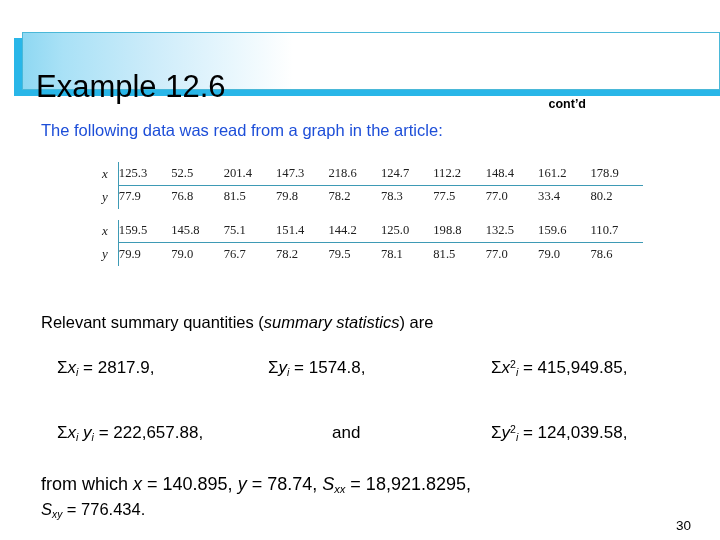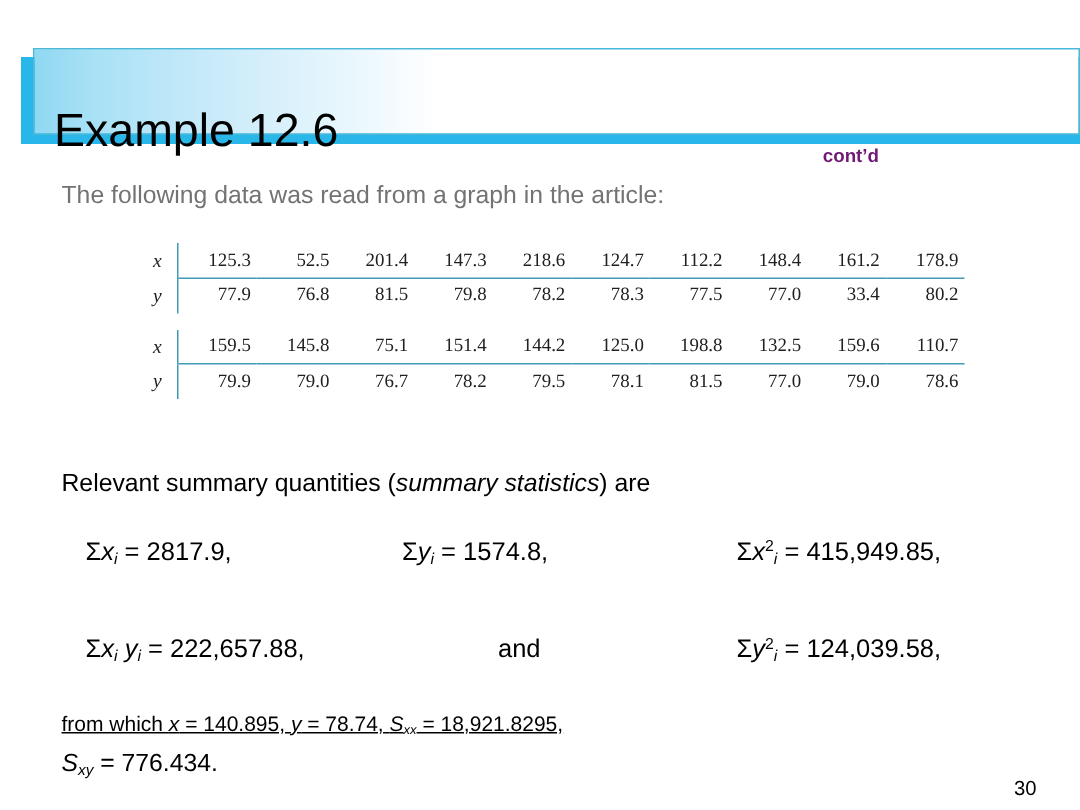--- a/index.html
+++ b/index.html
@@ -56,51 +56,50 @@
     letter-spacing: 0px;
     white-space: nowrap;
     line-height: 1;
   }
   .banner-contd {
     position: absolute;
     right: 14px;
     top: 72px;
     font-size: 12.5px;
     font-weight: bold;
-    color: #701a75;
+    color: #000000;
     line-height: 1;
     text-align: center;
   }
 
   
   .intro-line {
     position: absolute;
     left: 41px;
     top: 121px;
     font-size: 16.5px;
-    color: #737373;
+    color: #1d4ed8;
     white-space: nowrap;
   }
 
   
   #data-table {
     position: absolute;
     left: 98px;
     top: 162px;
     width: 545px;
   }
   #data-table table {
     border-collapse: collapse;
     width: 100%;
     font-family: "Liberation Serif", serif;
     color: #202020;
   }
   #data-table td {
     font-size: 12.6px;
-    text-align: right;
     padding: 3.5px 0 3.5px 0;
     white-space: nowrap;
     line-height: 1.25;
   }
   #data-table td.lbl {
     text-align: left;
     font-style: italic;
     font-size: 13px;
     width: 18px;
     padding-left: 4px;
@@ -161,23 +160,22 @@
   .sup {
     font-size: 0.62em;
     vertical-align: 0.52em;
   }
   .sigma { font-style: normal; }
 
   .from-which {
     position: absolute;
     left: 41px;
     top: 474px;
-    font-size: 14px;
-    white-space: nowrap;
-    text-decoration: underline;
+    font-size: 18px;
+    white-space: nowrap;
   }
   .sxy-line {
     position: absolute;
     left: 41px;
     top: 500px;
     font-size: 16.5px;
     white-space: nowrap;
   }
   .page-number {
     position: absolute;

